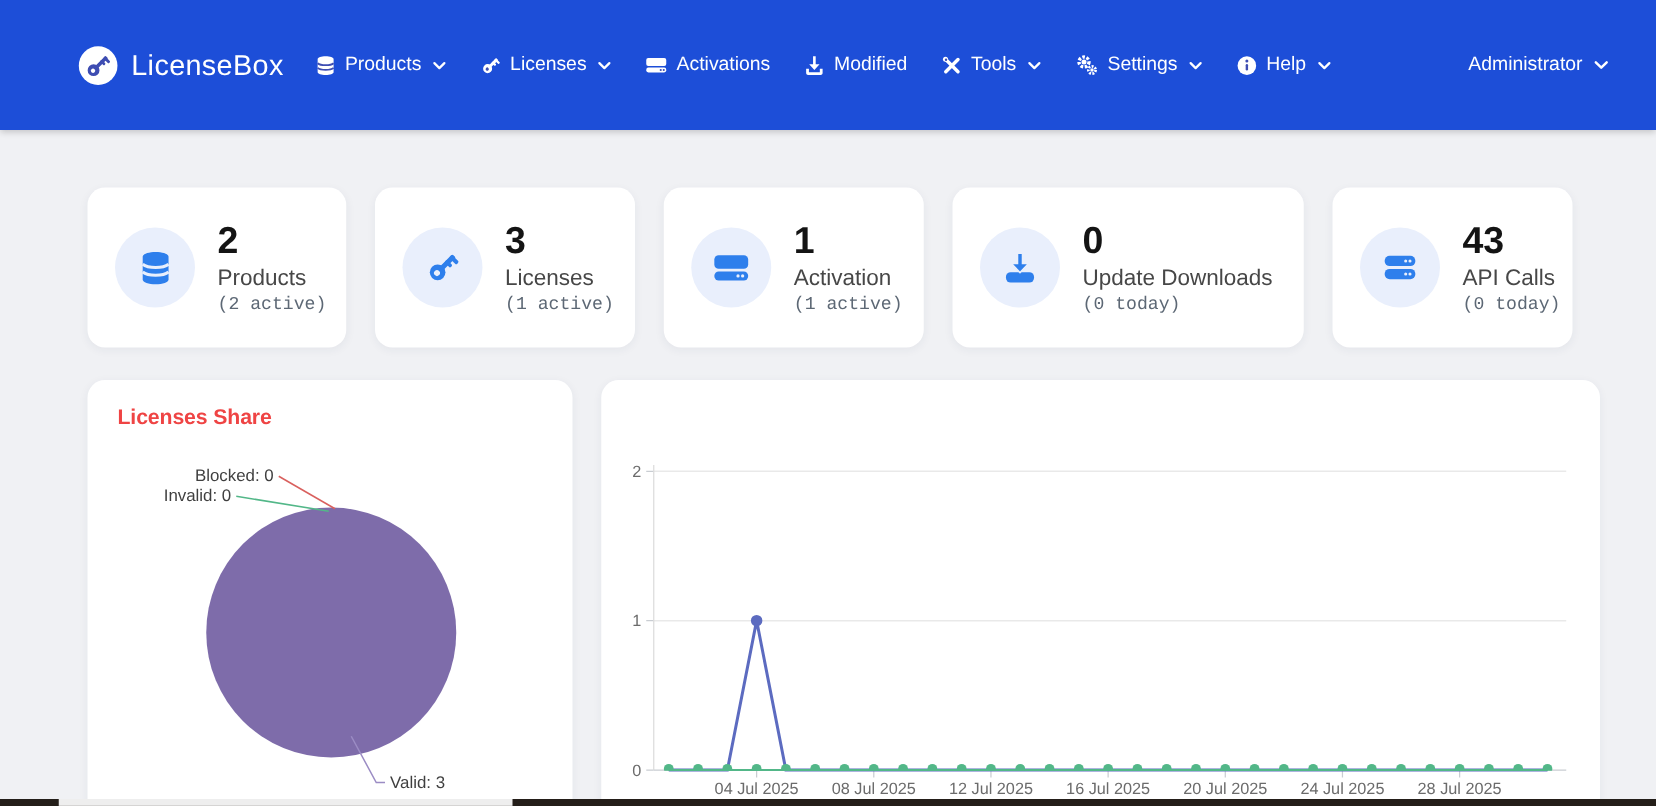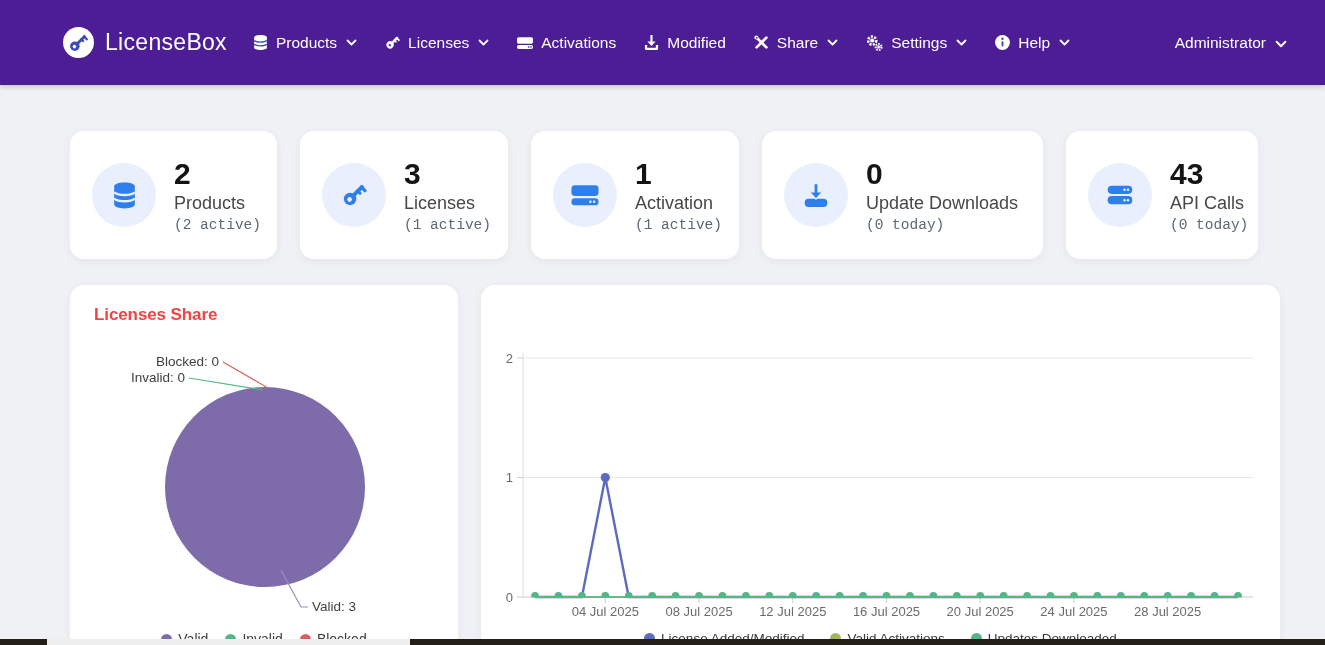--- a/index.html
+++ b/index.html
@@ -1,20 +1,20 @@
 <!DOCTYPE html>
 <html><head>
 <meta charset="utf-8">
 <style>
   * { margin:0; padding:0; box-sizing:border-box; }
   html,body { width:1325px; height:645px; overflow:hidden; }
   body { background:#f0f1f4; font-family:"Liberation Sans", sans-serif; position:relative; }
 
   
-  .navbar { height:85px; background:#4c1d95; display:flex; align-items:center;
+  .navbar { height:104px; background:#1d4ed8; display:flex; align-items:center;
             box-shadow:0 2px 5px rgba(0,0,0,0.18); position:relative; z-index:5; }
   .brand { display:flex; align-items:center; gap:10px; margin-left:62px; cursor:pointer; }
   .brand-text { color:#fff; font-size:23px; font-weight:500; letter-spacing:0.3px; }
   .nav-menu { list-style:none; display:flex; align-items:center; gap:27px; margin-left:25px; }
   .nav-item { display:flex; align-items:center; gap:7px; color:#fff; font-size:15.5px; cursor:pointer; white-space:nowrap; }
   .nav-item .caret { display:flex; margin-left:2px; }
   .nav-user { margin-left:auto; margin-right:38px; color:#fff; font-size:15.5px;
               display:flex; align-items:center; gap:9px; cursor:pointer;justify-content:center; }
   .nicon { display:flex; align-items:center; }
 
@@ -126,21 +126,21 @@
       <span>Modified</span>
     </li>
     <li class="nav-item">
       <span class="nicon">
         <svg width="17" height="17" viewBox="0 0 16 16">
             <path d="M3.4 3.4l9.2 9.2M12.6 3.4L3.4 12.6" fill="none" stroke="#fff" stroke-width="2.6" stroke-linecap="round"></path>
             <circle cx="3.2" cy="3.2" r="1.9" fill="#fff"></circle>
             <circle cx="3.6" cy="3.6" r="0.9" fill="#3e4db2"></circle>
           </svg>
       </span>
-      <span>Share</span>
+      <span>Tools</span>
       <span class="caret">
           <svg width="11" height="7" viewBox="0 0 11 7">
             <path d="M1.5 1.5 5.5 5.5 9.5 1.5" fill="none" stroke="#fff" stroke-width="1.8" stroke-linecap="round" stroke-linejoin="round"></path>
           </svg>
         </span>
     </li>
     <li class="nav-item">
       <span class="nicon">
         <svg width="19" height="18" viewBox="0 0 19 18">
             <g fill="none" stroke="#fff">

